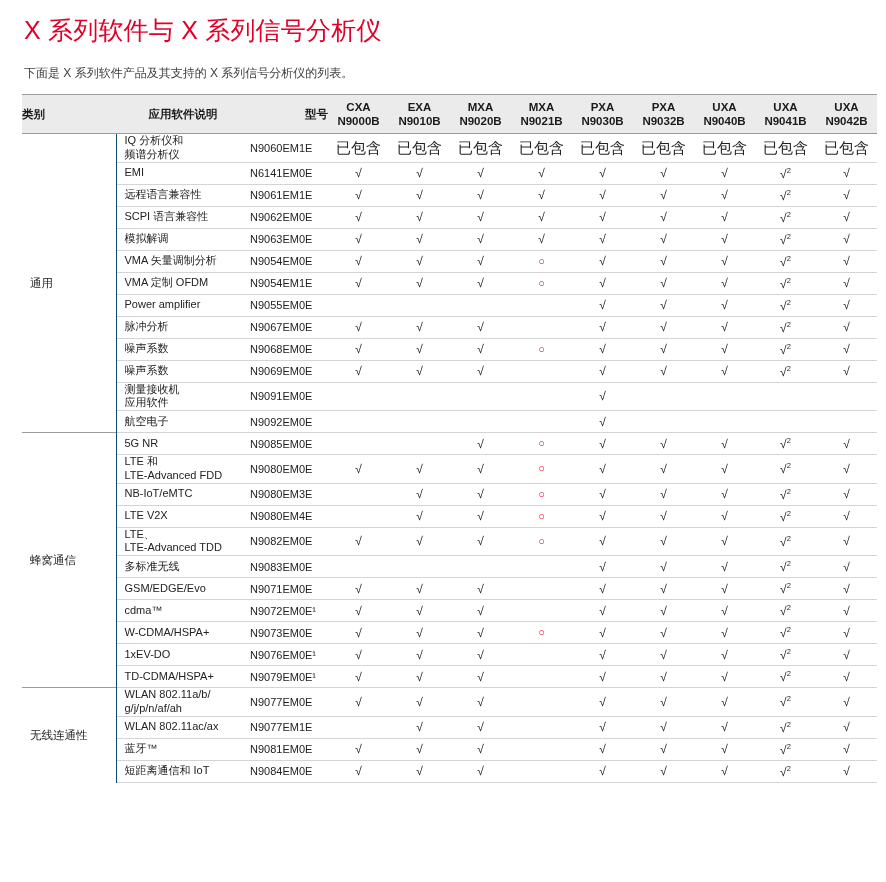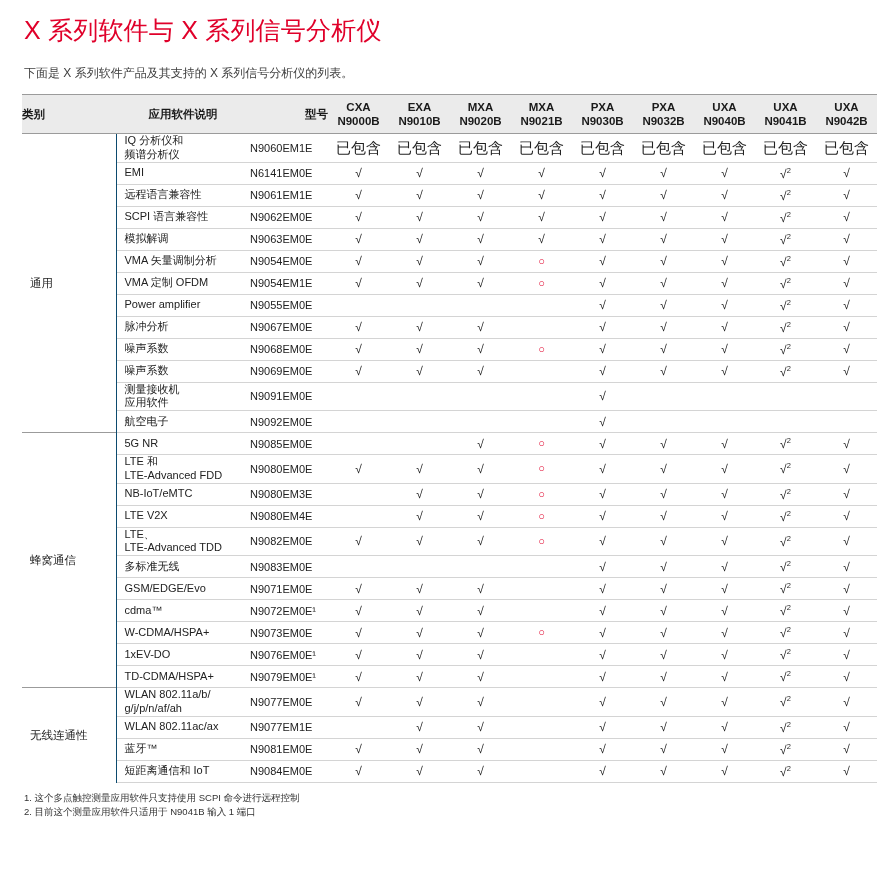--- a/index.html
+++ b/index.html
@@ -552,17 +552,13 @@
           <td class="mark"></td>
           <td class="mark"><span class="chk">√</span></td>
           <td class="mark"><span class="chk">√</span></td>
           <td class="mark"><span class="chk">√</span></td>
           <td class="mark"><span class="chk">√</span><span class="sup">2</span></td>
           <td class="mark"><span class="chk">√</span></td>
         </tr>
       </tbody>
   </table>
 
-  <div class="footnotes">
-    <div>1. 这个多点触控测量应用软件只支持使用 SCPI 命令进行远程控制</div>
-    <div>2. 目前这个测量应用软件只适用于 N9041B 输入 1 端口</div>
-  </div>
 </div>
 
 </body></html>

